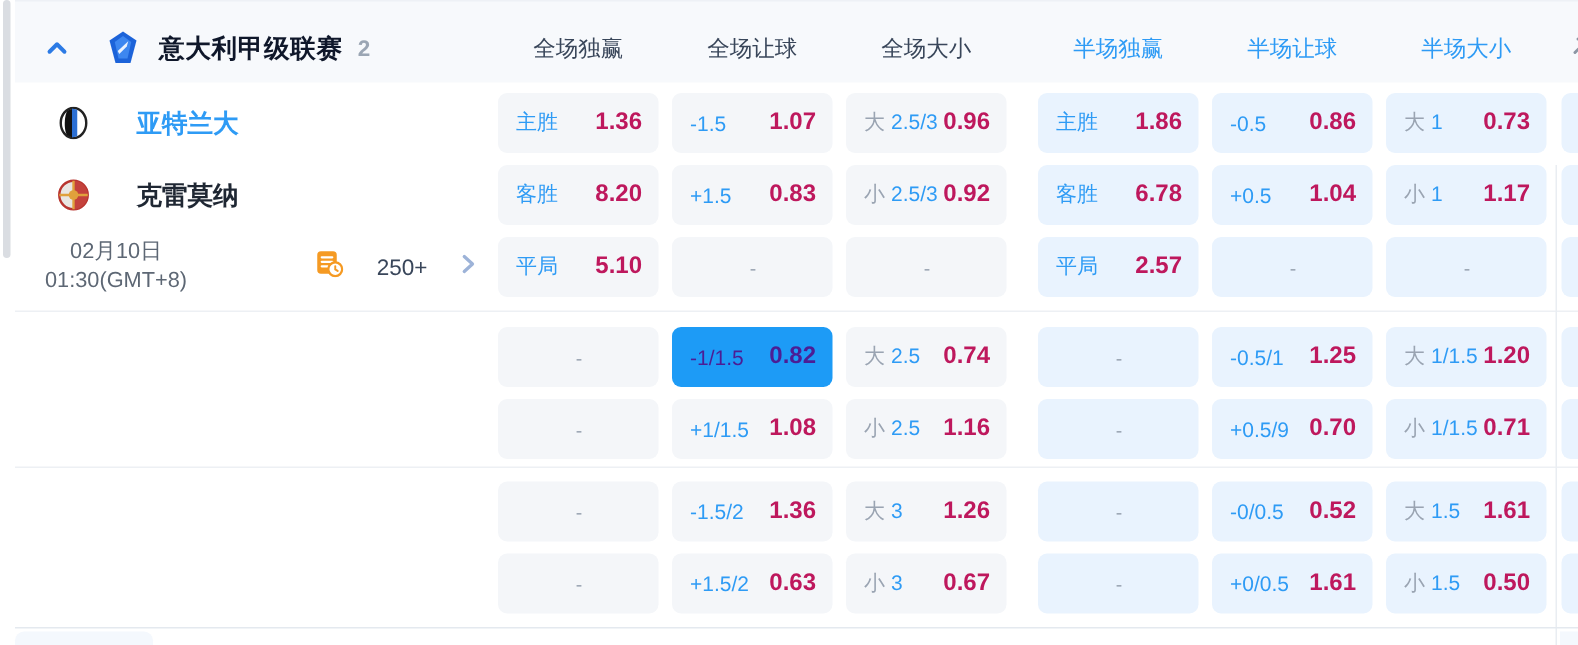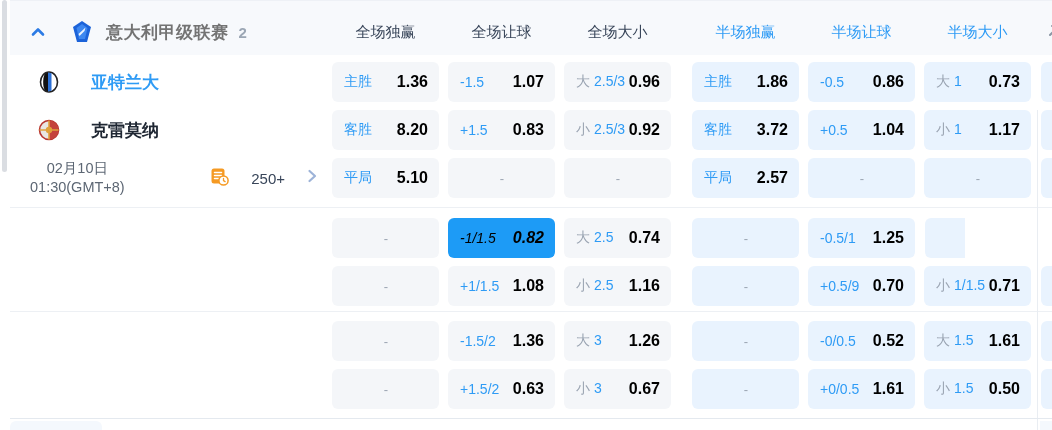--- a/index.html
+++ b/index.html
@@ -12,21 +12,21 @@
   .scrollbar .thumb { position:absolute; left:2px; top:0; width:5px; height:172px; border-radius:3px; background:#dadde2; }
 
   .card { position:absolute; left:10px; top:0; width:1042px; height:430px; background:#fff; }
 
   
   .header-bar { display:flex; align-items:center; height:55px; padding-top:8px;
                 background:#f7f9fc; border-top:1px solid #eef1f6; }
   .header-left { width:322px; display:flex; align-items:center; flex:none; padding-left:18px; }
   .collapse-btn { width:20px; height:20px; display:flex; align-items:center; justify-content:center; cursor:pointer; }
   .league-logo { margin-left:22px; width:24px; height:24px; display:flex; align-items:center; justify-content:center; }
-  .league-name { margin-left:12px; font-size:17px; font-weight:bold; color:#737373; letter-spacing:.5px; }
+  .league-name { margin-left:12px; font-size:17px; font-weight:bold; color:#0f172a; letter-spacing:.5px; }
   .league-count { margin-left:10px; font-size:15px; font-weight:bold; color:#9ba6b4; }
 
   .hcol { width:107px; flex:none; margin-right:9px; text-align:center; font-size:15px; }
   .hcol.full { color:#39465a; }
   .hcol.half { color:#2e9bf5; }
   .group-start { margin-left:12px; }
   .corner-arrow { margin-left:6px; flex:none; }
 
   
   .body { position:relative; }
@@ -37,25 +37,25 @@
   .orow:last-child { margin-bottom:0; }
   .left-spacer { width:322px; flex:none; height:40px; }
 
   .cell { width:107px; height:40px; flex:none; margin-right:9px; border-radius:6px;
           display:flex; align-items:center; justify-content:space-between;
           padding:0 11px 0 12px; font-size:14px; cursor:pointer; }
   .cell.full { background:#f4f6f9; }
   .cell.half { background:#e9f3fe; }
   .cell .lab { color:#2e9bf5; white-space:nowrap; }
   .cell .pre { color:#9aa4b2; margin-right:4px; }
-  .cell .val { color:#000000; font-weight:bold; font-size:16px; }
+  .cell .val { color:#be185d; font-weight:bold; font-size:16px; }
   .cell.empty { justify-content:center; cursor:default; }
   .cell .dash { color:#9aa4b2; font-size:13px; }
   .cell.sel { background:#1d9bf6; }
-  .cell.sel .lab, .cell.sel .pre, .cell.sel .val { color:#000000;font-style:italic; }
+  .cell.sel .lab, .cell.sel .pre, .cell.sel .val { color:#4c1d95; }
   .cell.ghost { background:#e9f3fe; margin-left:1px; width:40px; border-radius:6px 0 0 6px; cursor:default; }
 
   
   .left-info { position:absolute; left:0; top:0; width:322px; }
   .team-row { position:absolute; left:0; width:322px; height:40px; display:flex; align-items:center; padding-left:28px;gap:18px; }
   .team-row.home { top:7px; }
   .team-row.away { top:55px; }
   .team-badge { width:22px; height:22px; flex:none; }
   .team-name { margin-left:13px; font-size:17px; font-weight:bold; }
   .team-name.home-name { color:#2e9bf5; cursor:pointer; }
@@ -153,21 +153,21 @@
               <div class="cell full">
                 <span class="lab">+1.5</span>
                 <span class="val">0.83</span>
               </div>
               <div class="cell full">
                 <span class="lab"><span class="pre">小</span>2.5/3</span>
                 <span class="val">0.92</span>
               </div>
               <div class="cell half group-start">
                 <span class="lab">客胜</span>
-                <span class="val">3.72</span>
+                <span class="val">6.78</span>
               </div>
               <div class="cell half">
                 <span class="lab">+0.5</span>
                 <span class="val">1.04</span>
               </div>
               <div class="cell half">
                 <span class="lab"><span class="pre">小</span>1</span>
                 <span class="val">1.17</span>
               </div>
               <div class="cell half ghost"></div>
@@ -210,20 +210,24 @@
               <div class="cell full">
                 <span class="lab"><span class="pre">大</span>2.5</span>
                 <span class="val">0.74</span>
               </div>
               <div class="cell half group-start empty">
                 <span class="dash">-</span>
               </div>
               <div class="cell half">
                 <span class="lab">-0.5/1</span>
                 <span class="val">1.25</span>
+              </div>
+              <div class="cell half">
+                <span class="lab"><span class="pre">大</span>1/1.5</span>
+                <span class="val">1.20</span>
               </div>
               <div class="cell half ghost"></div>
             </div>
             <div class="orow">
               <div class="left-spacer"></div>
               <div class="cell full empty">
                 <span class="dash">-</span>
               </div>
               <div class="cell full">
                 <span class="lab">+1/1.5</span>

